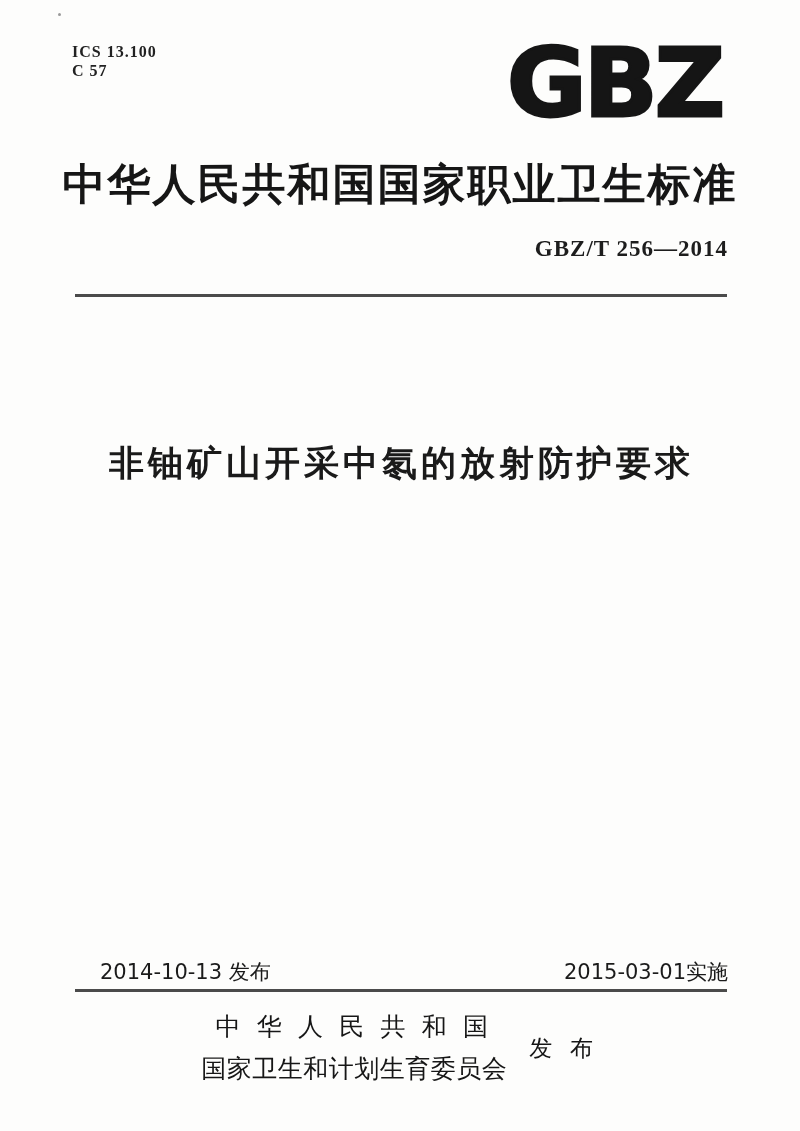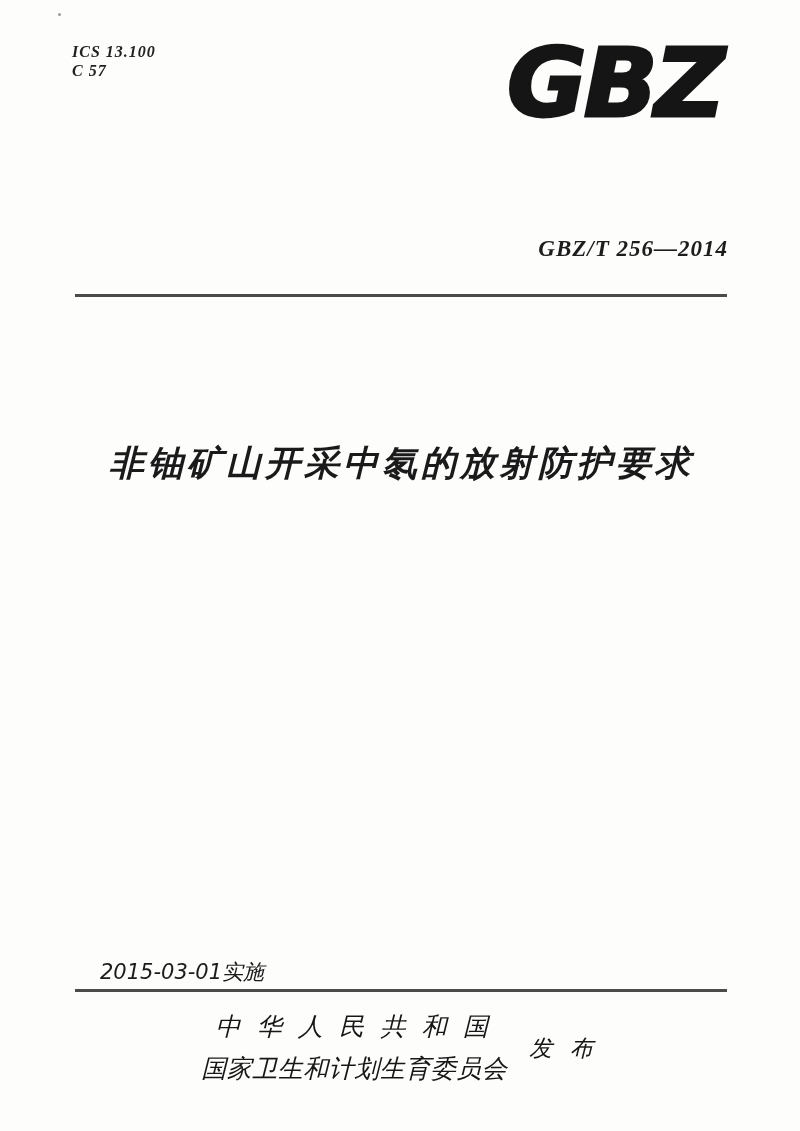--- a/index.html
+++ b/index.html
@@ -9,21 +9,20 @@
   }
   .page {
     position: relative;
     width: 800px;
     height: 1131px;
     margin: 0 auto;
     background: #fdfdfc;
     overflow: hidden;
     font-family: "Liberation Serif", "DejaVu Serif", serif;
     color: #1b1b1b;
-    font-style: italic;
   }
 
   
   .ics-block {
     position: absolute;
     left: 72px;
     top: 42px;
     font-family: "Liberation Serif", serif;
     font-weight: bold;
     font-size: 16px;
@@ -176,29 +175,31 @@
 
   <div class="scan-dot"></div>
 
   <div class="ics-block">
     <div>ICS 13.100</div>
     <div>C 57</div>
   </div>
 
   <div class="gbz-logo">GBZ</div>
 
+  <div class="standard-type">中华人民共和国国家职业卫生标准</div>
 
   <div class="standard-number">GBZ/T 256—2014</div>
 
   <div class="rule rule-top"></div>
 
   <div class="main-title">非铀矿山开采中氡的放射防护要求</div>
 
 
   <div class="dates-row">
+    <span>2014-10-13 发布</span>
     <span>2015-03-01实施</span>
   </div>
 
   <div class="rule rule-bottom"></div>
 
   <div class="issuer-row">
     <div class="issuer-lines">
       <div class="issuer-line1">中 华 人 民 共 和 国</div>
       <div class="issuer-line2">国家卫生和计划生育委员会</div>
     </div>

